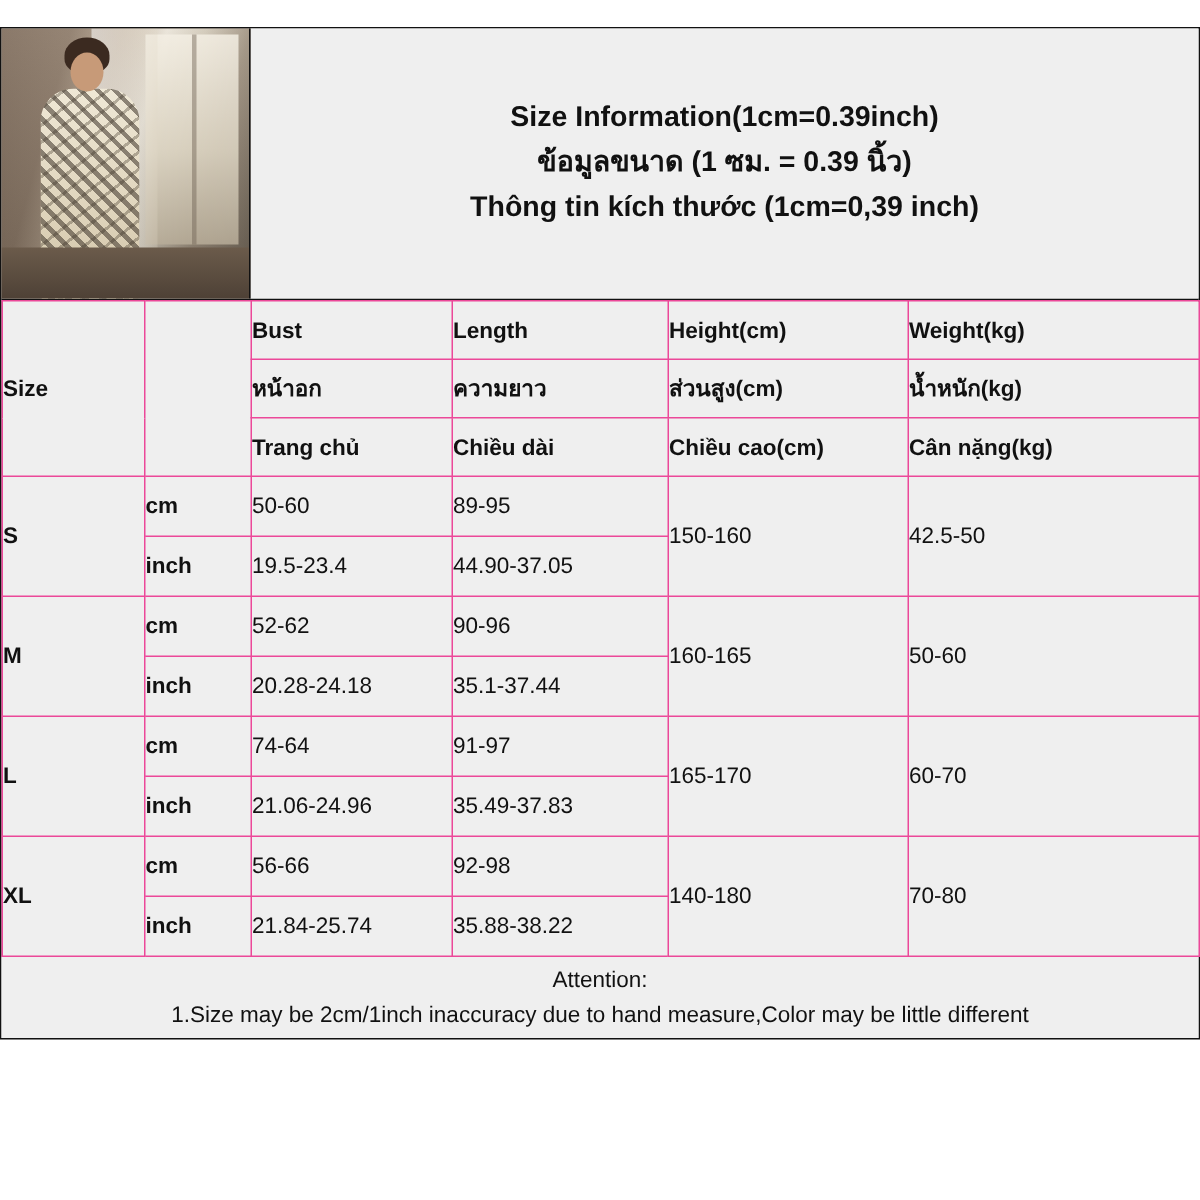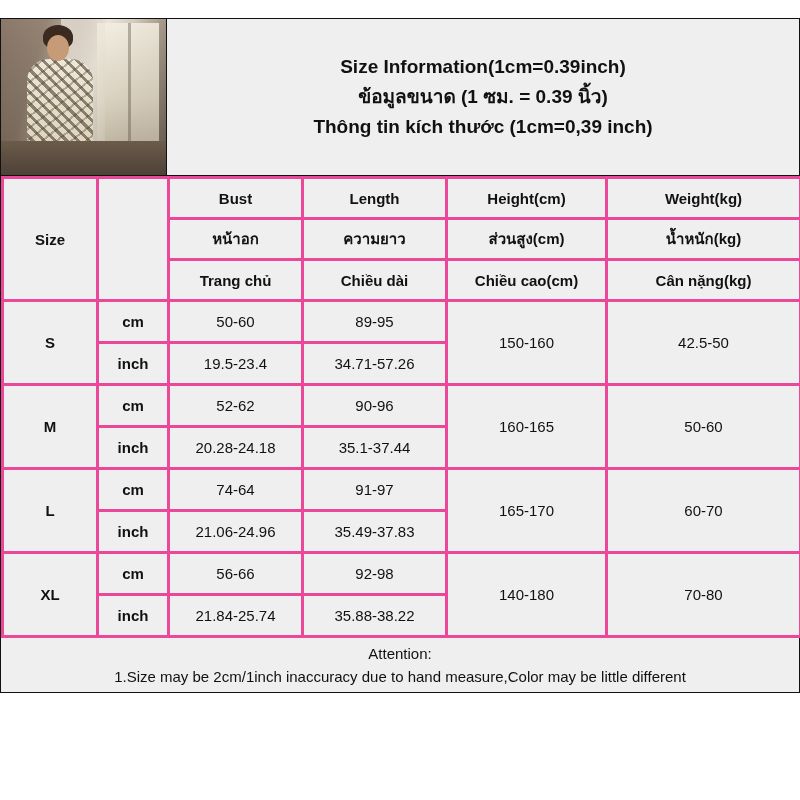--- a/index.html
+++ b/index.html
@@ -140,22 +140,22 @@
     white-space: nowrap;
   }
 
   
   table.size-table {
     border-collapse: collapse;
     width: 100%;
     table-layout: fixed;
   }
   table.size-table td {
-    border: 3px solid #ec4899;
-    text-align: center;
+    border: 1px solid #ec4899;
+    text-align: left;
     vertical-align: middle;
     font-size: 15px;
     color: #111;
     background: #efefef;
     padding: 0;
   }
   .col-size  { width: 95px; }
   .col-unit  { width: 71px; }
   .col-bust  { width: 134px; }
   .col-len   { width: 144px; }
@@ -259,21 +259,21 @@
           <td class="row-size-label" rowspan="2">S</td>
           <td class="unit-cell">cm</td>
           <td class="val-cell">50-60</td>
           <td class="val-cell">89-95</td>
           <td class="span-cell" rowspan="2">150-160</td>
           <td class="span-cell" rowspan="2">42.5-50</td>
         </tr>
         <tr>
           <td class="unit-cell">inch</td>
           <td class="val-cell">19.5-23.4</td>
-          <td class="val-cell">34.71-57.26</td>
+          <td class="val-cell">44.90-37.05</td>
         </tr>
 
         <tr>
           <td class="row-size-label" rowspan="2">M</td>
           <td class="unit-cell">cm</td>
           <td class="val-cell">52-62</td>
           <td class="val-cell">90-96</td>
           <td class="span-cell" rowspan="2">160-165</td>
           <td class="span-cell" rowspan="2">50-60</td>
         </tr>

